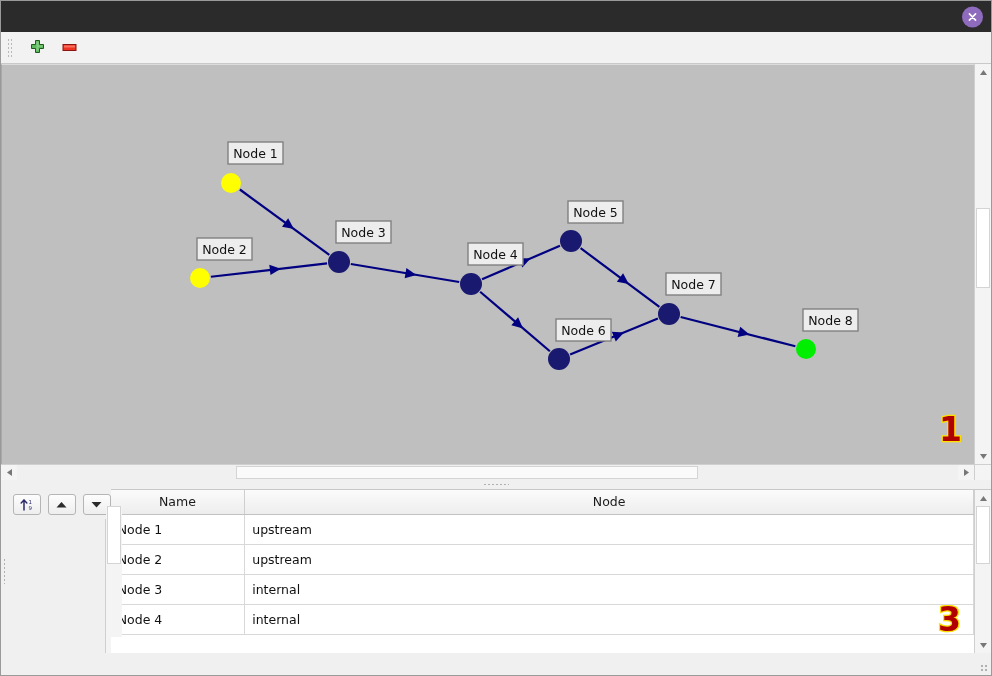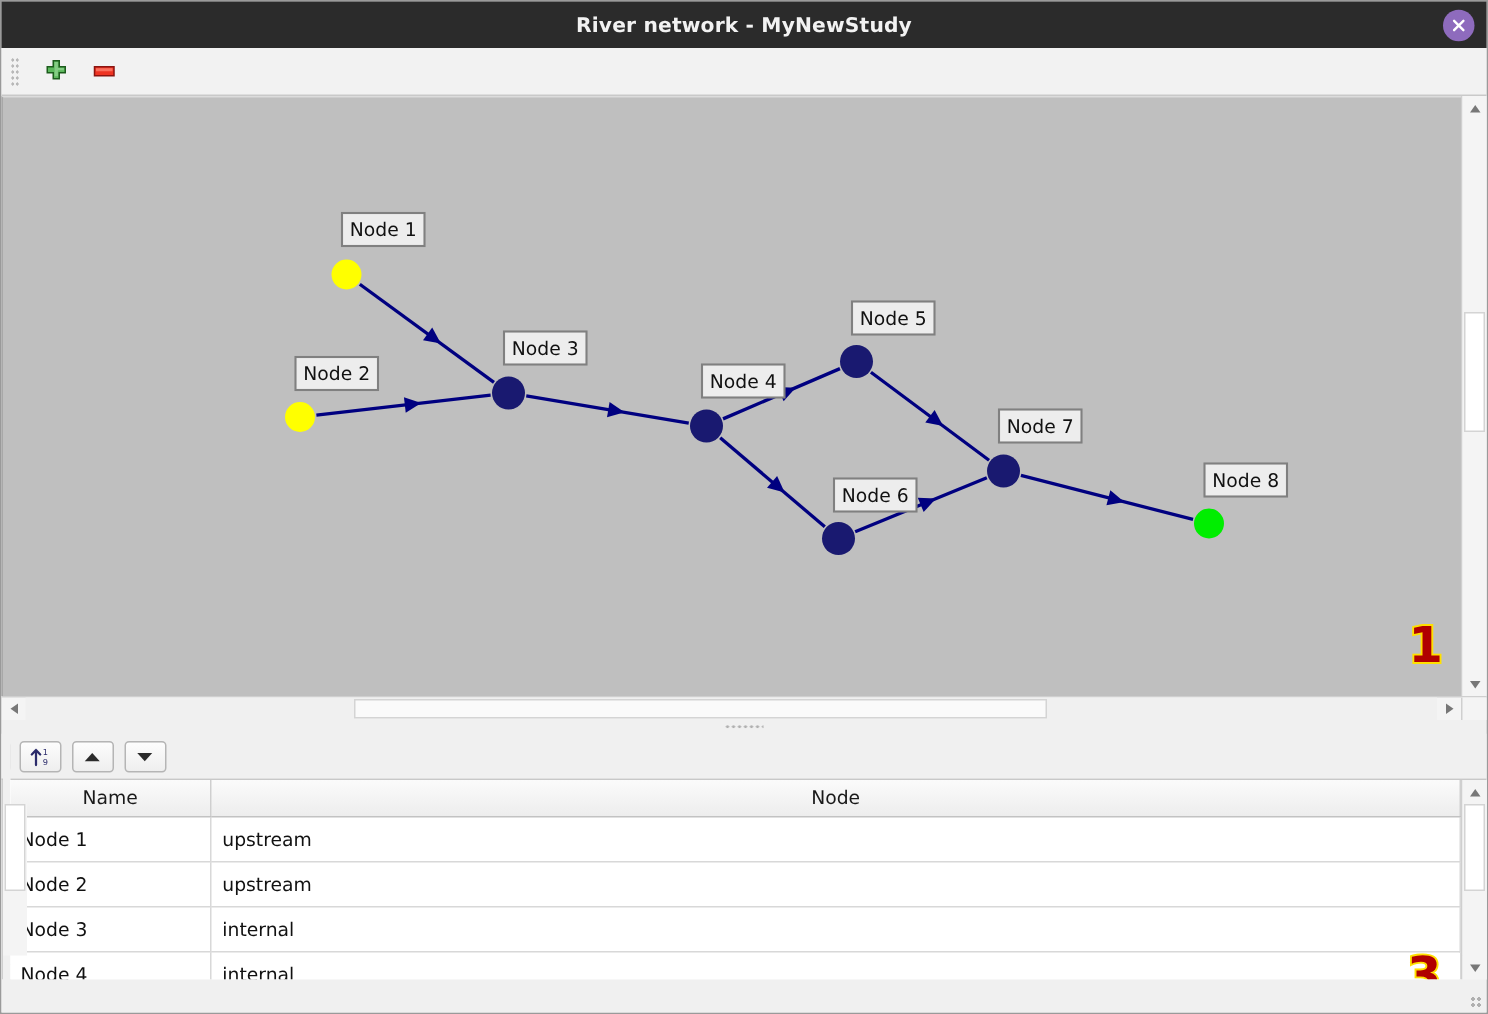--- a/index.html
+++ b/index.html
@@ -128,21 +128,21 @@
     background-size: 4px 3px;
   }
 
   
   .bottom {
     flex: 1 1 auto;
     display: flex;
     background: #f0f0f0;
     min-height: 0;
   }
-  .pane { display: flex; flex-direction: column; min-width: 0; }
+  .pane { display: flex; flex-direction: row; min-width: 0; }
   .pane-left  { width: 712px; }
   .pane-right { flex: 1 1 auto; }
   .vsplit {
     width: 5px; min-width: 5px;
     background: #f0f0f0;
     display:flex; align-items:center; justify-content:center;
     cursor: col-resize;
   }
   .vsplit .dots {
     width: 3px; height: 26px;
@@ -208,21 +208,20 @@
     background-image: radial-gradient(#b0b0b0 40%, transparent 42%);
     background-size: 4px 4px;
   }
 </style>
 </head>
 <body>
 
 <div class="window">
 
   <div class="titlebar">
-    <div class="titlebar-text">River network - MyNewStudy</div>
     <div class="close-btn">
       <svg width="11" height="11" viewBox="0 0 11 11">
         <path d="M2.4 2.4 L8.6 8.6 M8.6 2.4 L2.4 8.6" stroke="#ffffff" stroke-width="1.6" stroke-linecap="round"></path>
       </svg>
     </div>
   </div>
 
   <div class="toolbar">
     <div class="grip"></div>
     <div class="tool-ico">

